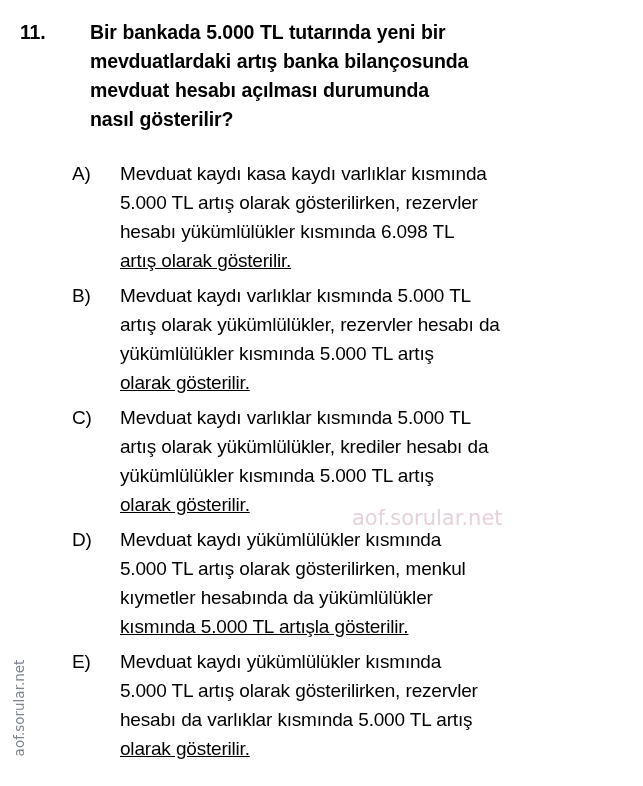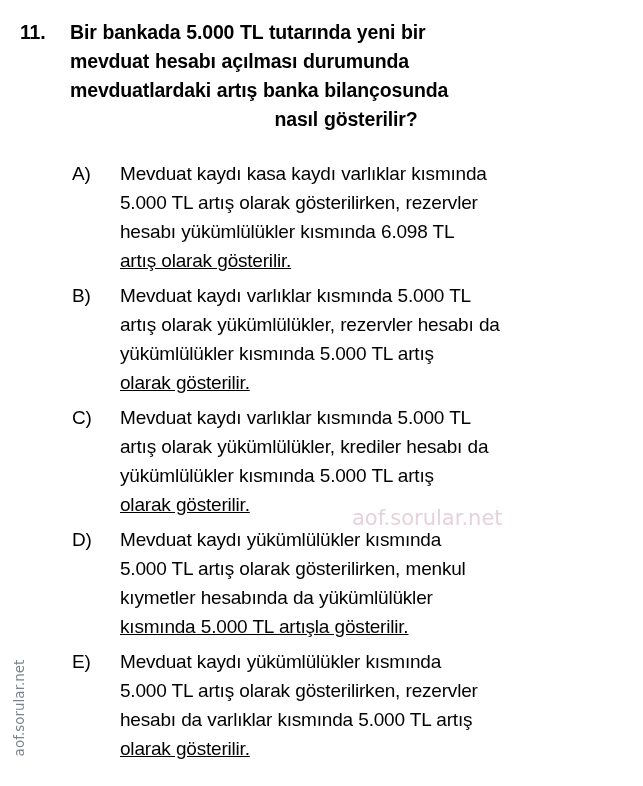--- a/index.html
+++ b/index.html
@@ -42,23 +42,24 @@
   }
   .question-text {
     flex: 1 1 auto;
     font-size: 19.5px;
     font-weight: bold;
     line-height: 29px;
     text-align: justify;
     text-justify: inter-word;
     letter-spacing: -0.15px;
     word-spacing: 0.5px;
+    margin-left: 20px;
   }
   .question-text .lastline {
-    text-align: center;
+    text-align: left;
   }
 
   
   .options {
     position: absolute;
     left: 72px;
     top: 159px;
     width: 550px;
   }
   .option-row {
@@ -118,22 +119,22 @@
 </style>
 </head>
 <body>
 
 <div class="page">
 
   <div class="question-block">
     <div class="question-number">11.</div>
     <div class="question-text">
       <div>Bir bankada   5.000 TL tutarında yeni bir</div>
+      <div>mevduatlardaki artış banka bilançosunda</div>
       <div>mevduat hesabı açılması durumunda</div>
-      <div>mevduatlardaki artış banka bilançosunda</div>
       <div class="lastline">nasıl gösterilir?</div>
     </div>
   </div>
 
   <div class="options">
 
     <div class="option-row">
       <div class="option-label">A)</div>
       <div class="option-text">
         <div>Mevduat kaydı kasa kaydı varlıklar kısmında</div>

